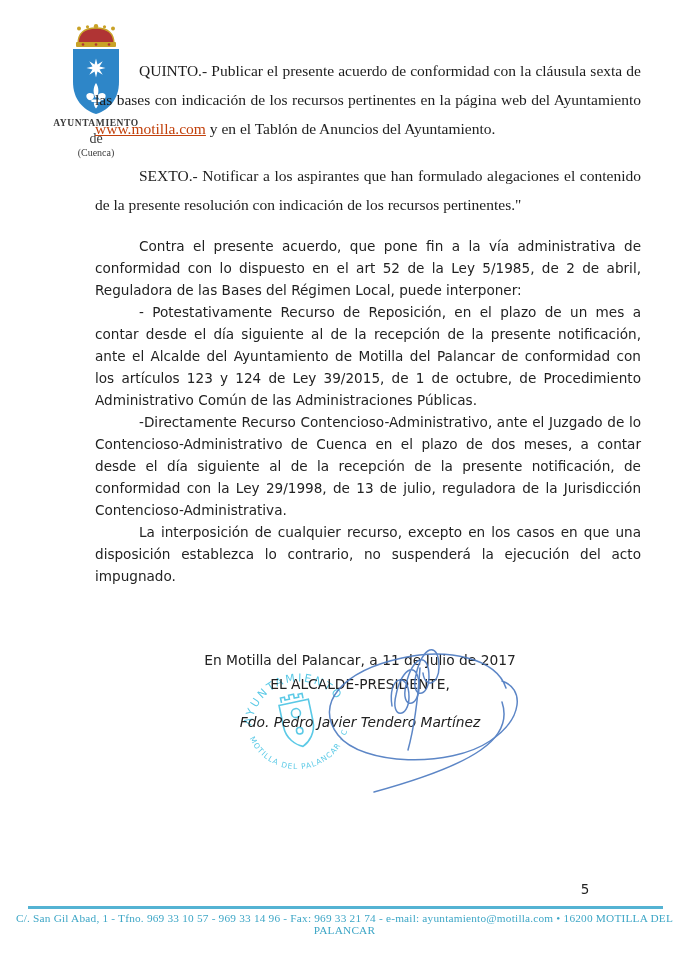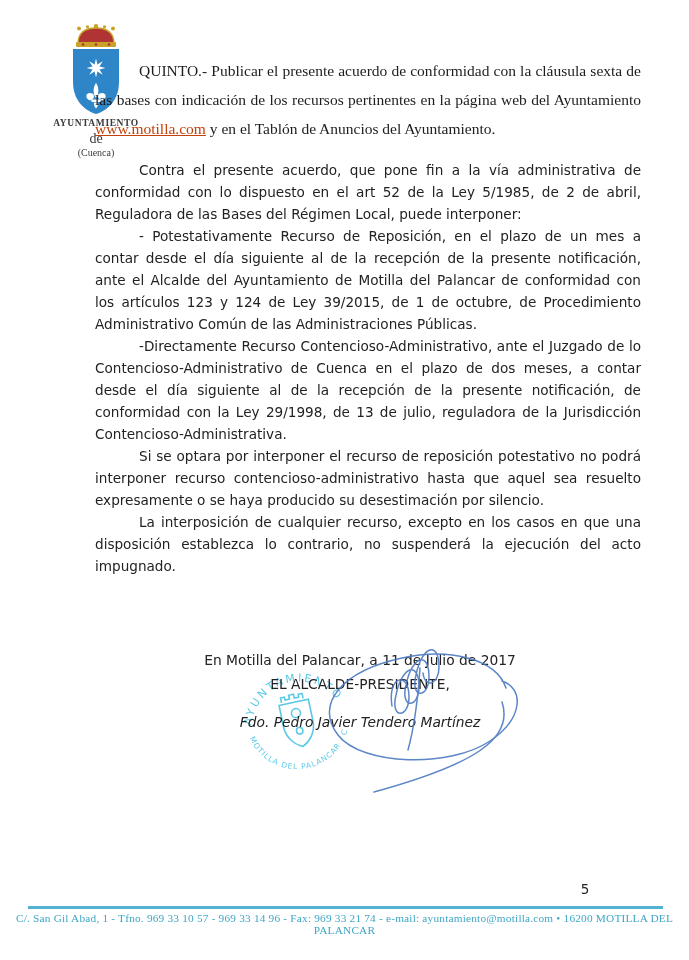--- a/index.html
+++ b/index.html
@@ -153,26 +153,26 @@
     </svg>
     <div class="logo-caption">
       <div class="logo-org">AYUNTAMIENTO</div>
       <div class="logo-de">de</div>
       <div class="logo-province">(Cuenca)</div>
     </div>
   </div>
 
   <div class="content">
     <p class="p-serif"><span>QUINTO.- Publicar el presente acuerdo de conformidad con la cláusula sexta de las bases con indicación de los recursos pertinentes en la página web del Ayuntamiento </span><span class="serif-link">www.motilla.com</span><span> y en el Tablón de Anuncios del Ayuntamiento.</span></p>
+    <p class="p-serif">SEXTO.- Notificar a los aspirantes que han formulado alegaciones el contenido de la presente resolución con indicación de los recursos pertinentes."</p>
 
     <div class="sans-block">
       <p class="p-sans">Contra el presente acuerdo, que pone fin a la vía administrativa de conformidad con lo dispuesto en el art 52 de la Ley 5/1985, de 2 de abril, Reguladora de las Bases del Régimen Local, puede interponer:</p>
       <p class="p-sans">- Potestativamente Recurso de Reposición, en el plazo de un mes a contar desde el día siguiente al de la recepción de la presente notificación, ante el Alcalde del Ayuntamiento de Motilla del Palancar de conformidad con los artículos 123 y 124 de Ley 39/2015, de 1 de octubre, de Procedimiento Administrativo Común de las Administraciones Públicas.</p>
       <p class="p-sans">-Directamente Recurso Contencioso-Administrativo, ante el Juzgado de lo Contencioso-Administrativo de Cuenca en el plazo de dos meses, a contar desde el día siguiente al de la recepción de la presente notificación, de conformidad con la Ley 29/1998, de 13 de julio, reguladora de la Jurisdicción Contencioso-Administrativa.</p>
-      <p class="p-sans">Si se optara por interponer el recurso de reposición potestativo no podrá interponer recurso contencioso-administrativo hasta que aquel sea resuelto expresamente o se haya producido su desestimación por silencio.</p>
       <p class="p-sans">La interposición de cualquier recurso, excepto en los casos en que una disposición establezca lo contrario, no suspenderá la ejecución del acto impugnado.</p>
     </div>
   </div>
 
   <svg class="stamp" width="140" height="125" viewBox="0 0 140 125">
     <defs>
       <path id="st-top" d="M20,64 A48,48 0 0 1 114,64"></path>
       <path id="st-bot" d="M16,70 A52,52 0 0 0 114,84"></path>
     </defs>
     <g transform="rotate(-12 67 62)" stroke="none">

